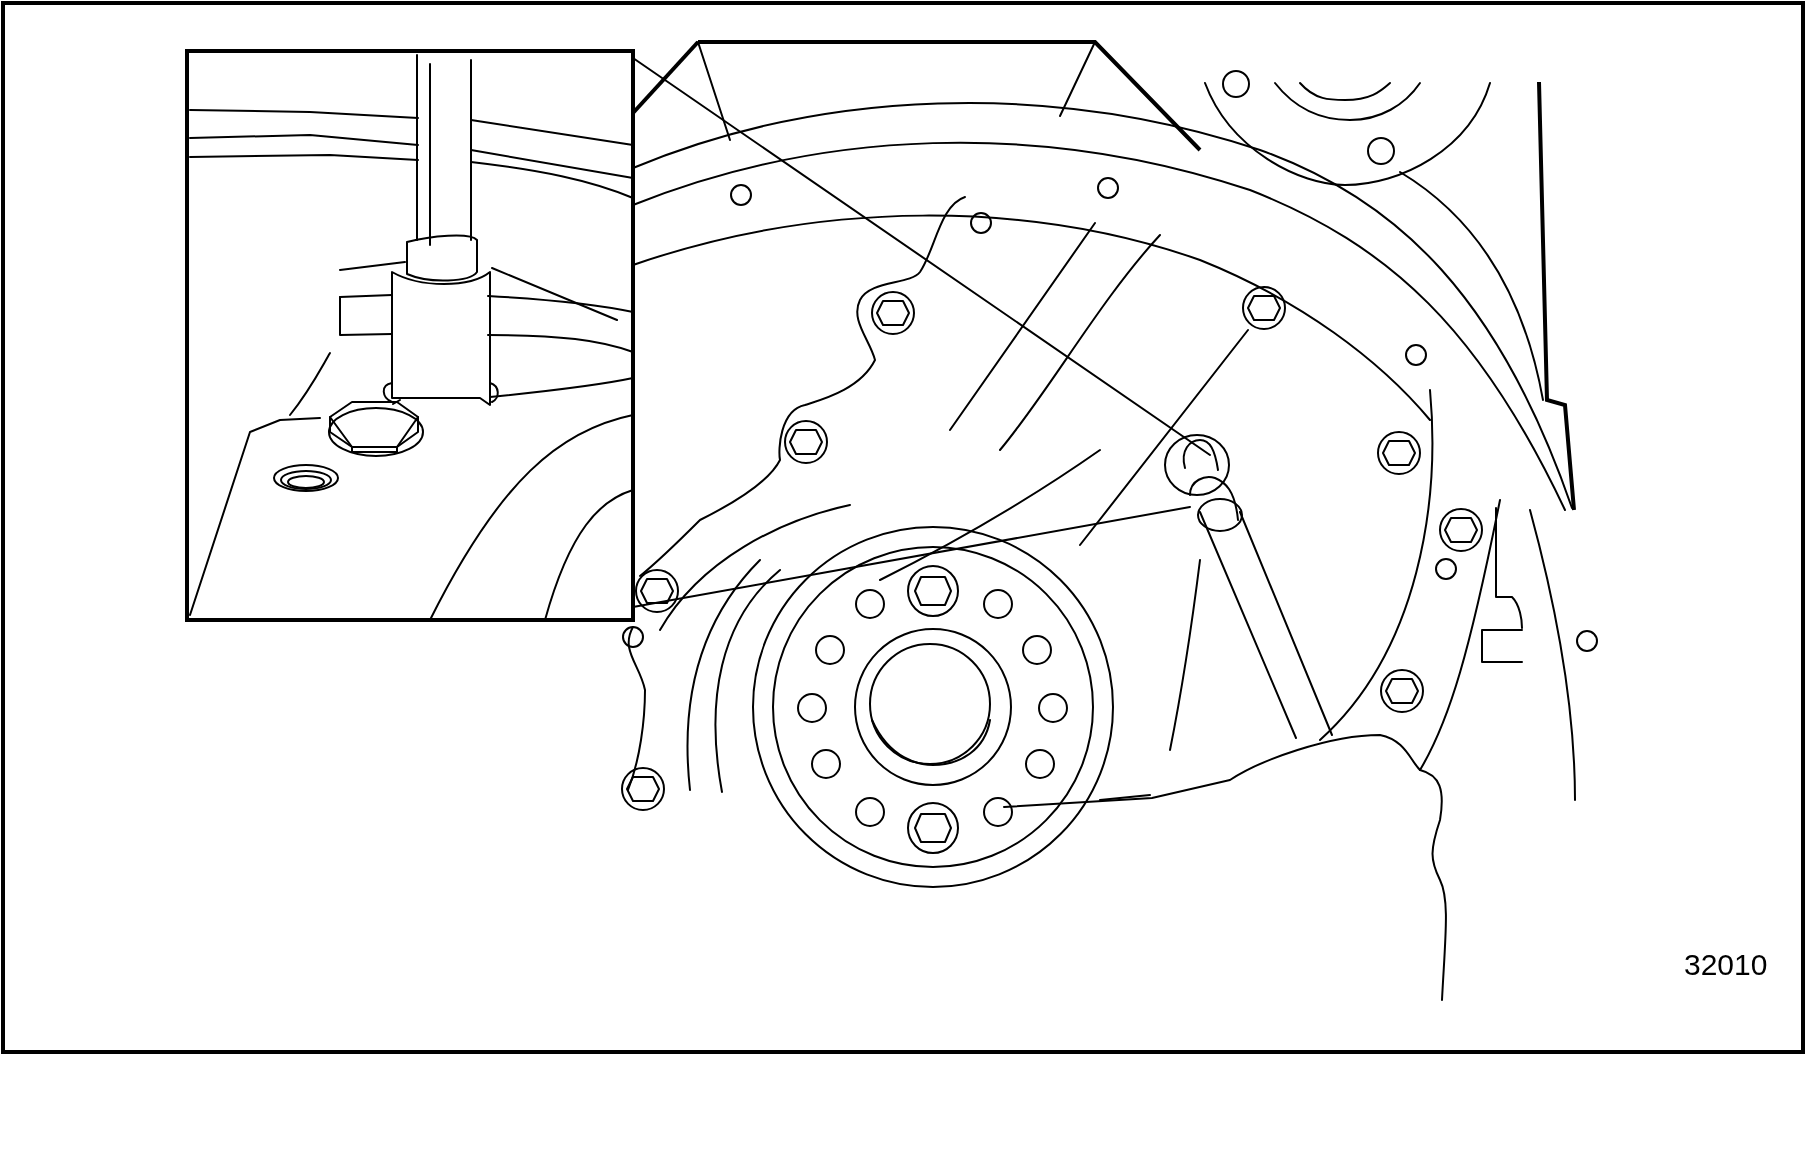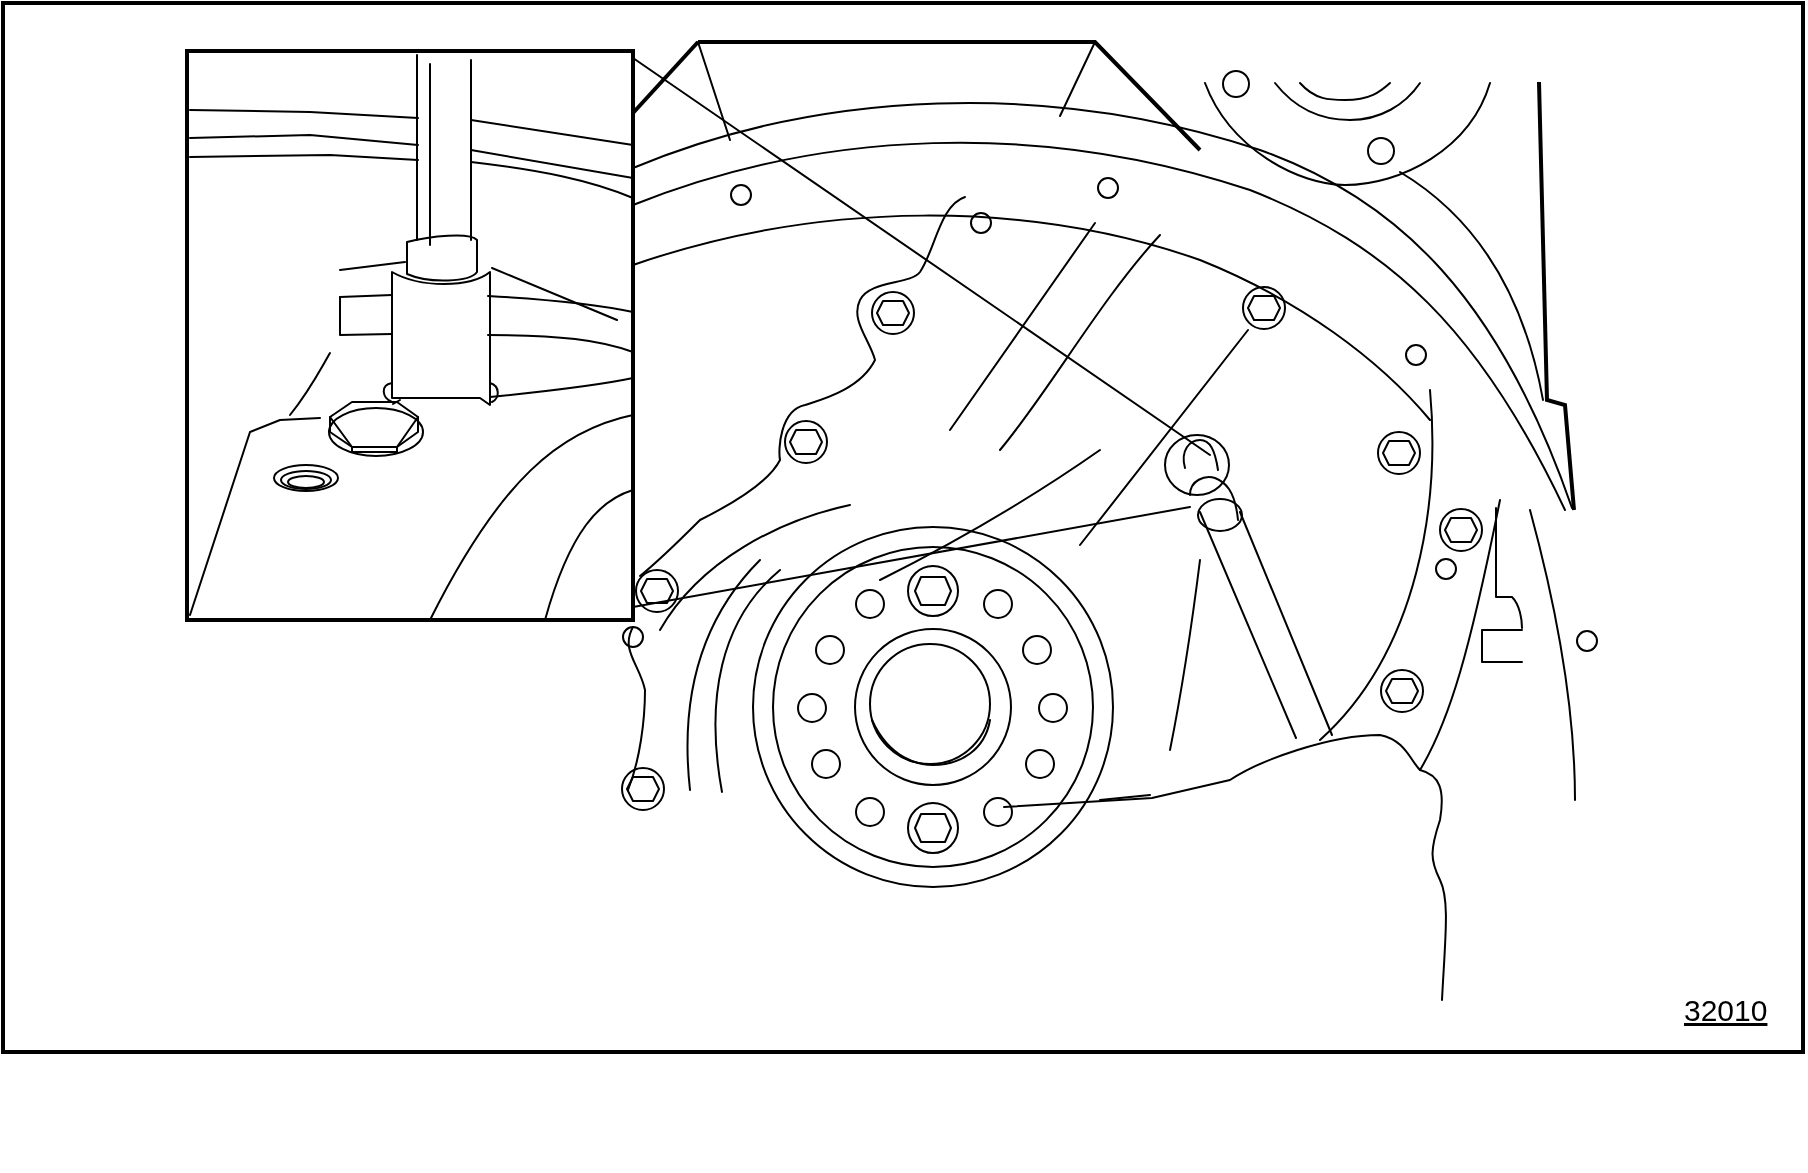--- a/index.html
+++ b/index.html
@@ -184,13 +184,13 @@
       <path class="thin" d="M418 417 L418 432 L397 447"></path>
     </g>
     <g>
       <ellipse class="thin" cx="306" cy="478" rx="32" ry="13"></ellipse>
       <ellipse class="thin" cx="306" cy="480" rx="25" ry="9"></ellipse>
       <ellipse class="thin" cx="306" cy="482" rx="18" ry="6"></ellipse>
     </g>
   </g>
 </svg>
 
-<div class="fig-label" style="left:1684px; top:994px;text-decoration:underline;">32010</div>
+<div class="fig-label" style="left:1684px; top:948px;">32010</div>
 
 </body></html>

